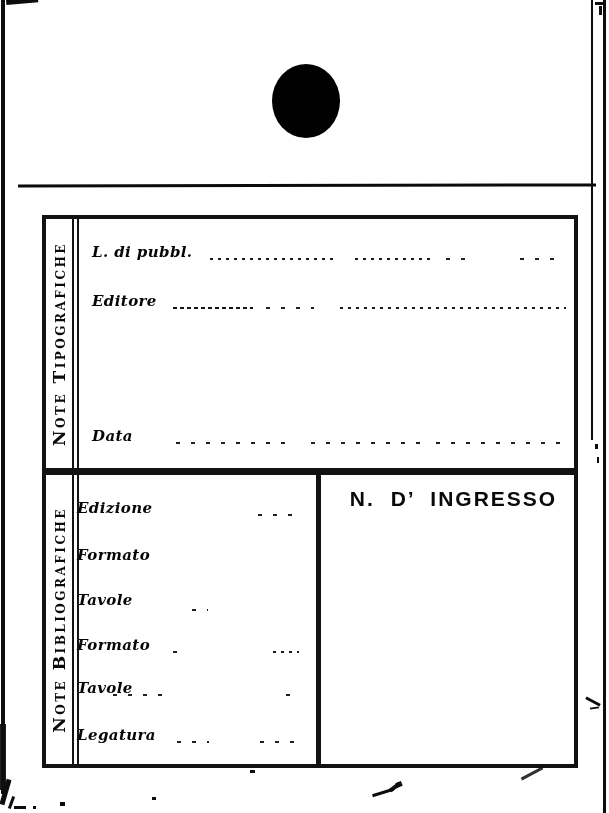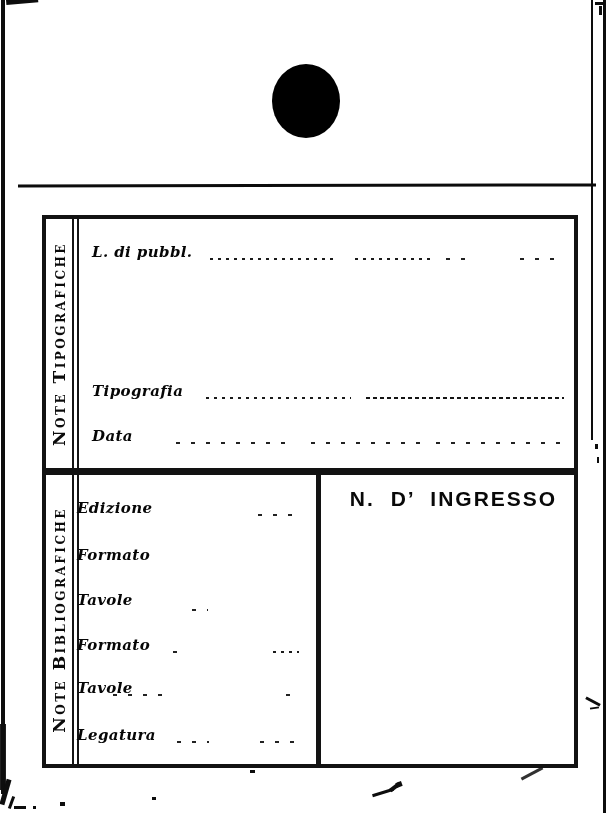--- a/index.html
+++ b/index.html
@@ -115,27 +115,28 @@
       <div class="double-rule"></div>
 
       <div class="frow" style="top:24px">
         <span class="flabel">L. di pubbl.</span>
         <span class="dots" style="left:164px;width:126px;"></span>
         <span class="dots" style="left:309px;width:75px;"></span>
         <span class="dots sparse" style="left:400px;width:26px;"></span>
         <span class="dots sparse" style="left:474px;width:44px;"></span>
       </div>
 
-
-
-      <div class="frow" style="top:163px">
-        <span class="flabel">Tipografia</span>
-        <span class="dots" style="left:160px;width:145px;"></span>
-        <span class="dots dense" style="left:320px;width:198px;"></span>
-      </div>
+      <div class="frow" style="top:73px">
+        <span class="flabel">Editore</span>
+        <span class="dots dense" style="left:127px;width:80px;"></span>
+        <span class="dots sparse" style="left:220px;width:48px;"></span>
+        <span class="dots" style="left:294px;width:226px;"></span>
+      </div>
+
+
 
       <div class="frow" style="top:208px">
         <span class="flabel">Data</span>
         <span class="dots sparse" style="left:130px;width:120px;"></span>
         <span class="dots sparse" style="left:265px;width:110px;"></span>
         <span class="dots sparse" style="left:390px;width:125px;"></span>
       </div>
     </div>
 
     <div class="section sec2">

